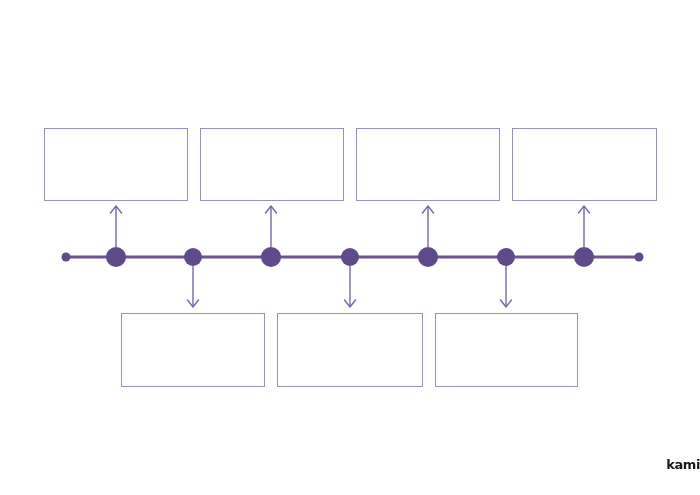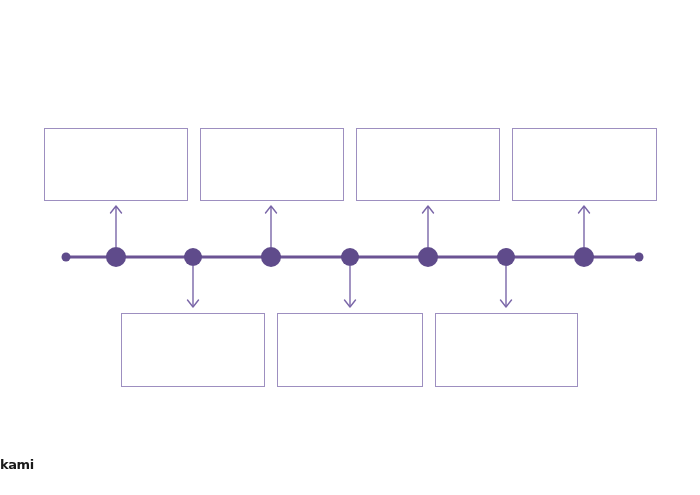--- a/index.html
+++ b/index.html
@@ -30,21 +30,21 @@
     left: 0;
     top: 0;
     width: 700px;
     height: 495px;
     overflow: visible;
   }
   .brand {
     position: absolute;
     left: 0;
     width: 700px;
-    text-align: left;
+    text-align: right;
     font-family: "DejaVu Sans", sans-serif;
     font-weight: 700;
     color: #1a1a1a;
     letter-spacing: -0.4px;
   }
 </style>
 </head>
 <body>
 
 <div id="canvas">

